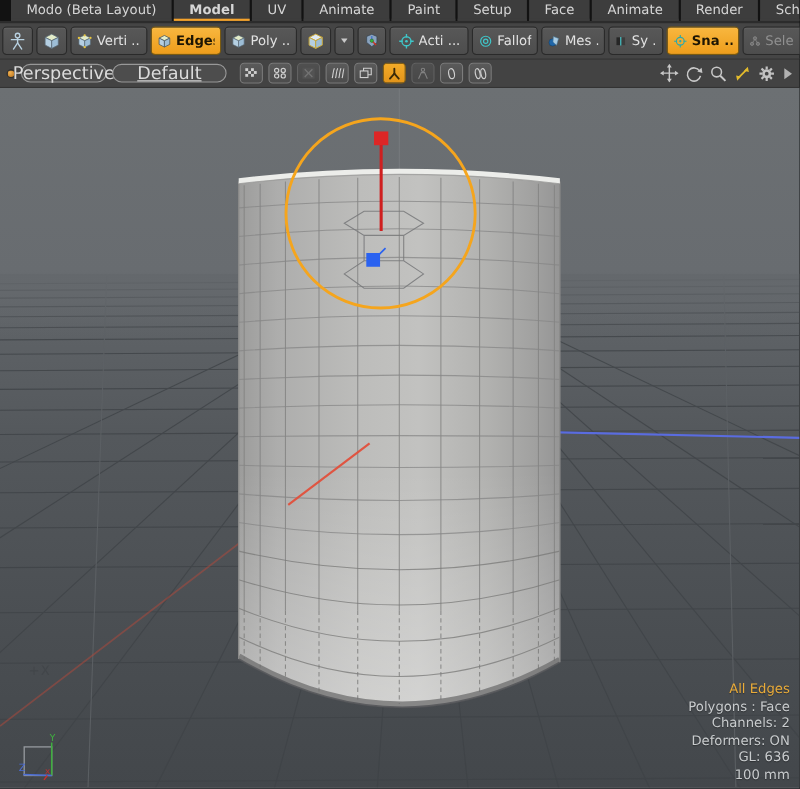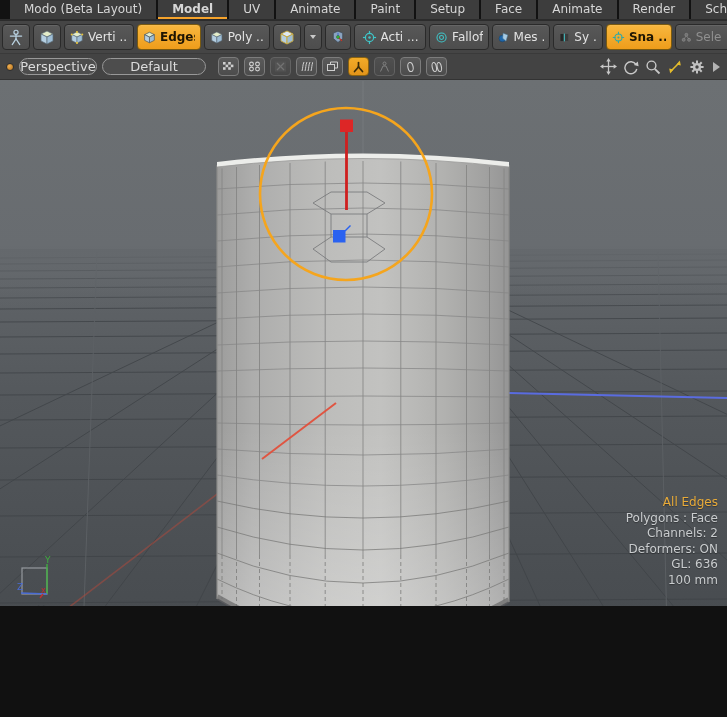--- a/index.html
+++ b/index.html
@@ -1,18 +1,18 @@
 <!DOCTYPE html>
 <html><head>
 <meta charset="utf-8">
 <style>
   * { margin:0; padding:0; box-sizing:border-box; }
   html,body { width:727px; height:717px; overflow:hidden; background:#111;
     font-family:"DejaVu Sans","Liberation Sans",sans-serif; }
-  .app { width:727px; height:606px; display:flex; flex-direction:column; position:relative; }
+  .app { width:727px; height:717px; display:flex; flex-direction:column; position:relative; }
 
   
   .tabbar { height:21px; background:#121212; display:flex; align-items:stretch;
     padding-left:10px; gap:2px; overflow:hidden; border-bottom:2px solid #2c2c2c; flex:none; }
   .tab { background:#3d3d3d; color:#d6d6d6; font-size:12px; padding:2px 14px 2px 14px;
     white-space:nowrap; display:flex; align-items:center; border-bottom:2px solid #3d3d3d; }
   .tab.active { border-bottom:2px solid #f5a32c;font-weight:bold; }
 
   
   .modebar { height:33px; background:#454545; display:flex; align-items:center;
@@ -24,33 +24,33 @@
   .mbtn.active { background:linear-gradient(#f8b73f,#ee9d1b); color:#1d1503; border-color:#7a5a10;font-weight:bold; }
   .mbtn.disabled { color:#909090; }
   .mbtn .lbl { overflow:hidden; }
   .arrowbtn { width:18px; }
 
   
   .viewbar { height:26px; background:#434343; display:flex; align-items:center;
     padding:0 6px; gap:5px; flex:none; position:relative; border-bottom:1px solid #333; }
   .vdot { width:8px; height:8px; border-radius:50%; background:radial-gradient(circle at 35% 35%, #f0b050, #b5701c); border:1px solid #2e2e2e; flex:none; }
   .pill { height:17px; border:1px solid #989898; border-radius:9px; background:#4d4d4d;
-    color:#dcdcdc; font-size:13px; display:flex; align-items:center; justify-content:center;
+    color:#dcdcdc; font-size:16px; display:flex; align-items:center; justify-content:center;
     padding:0 10px; white-space:nowrap; }
-  .pill.wide { width:104px; }
+  .pill.wide { width:104px;text-decoration:underline; }
   .ibtn { width:21px; height:19px; border:1px solid #7c7c7c; border-radius:4px;
     background:linear-gradient(#5a5a5a,#4c4c4c); display:flex; align-items:center; justify-content:center; flex:none; }
   .ibtn.active { background:linear-gradient(#f3ab28,#e2941a); border-color:#8a6312; }
   .ibtn.dim { opacity:.55; }
   .navicons { position:absolute; right:6px; top:0; height:100%; display:flex; align-items:center; gap:6px; }
 
   
   .viewport { position:relative; flex:1; background:#55595d; overflow:hidden; }
   .viewport svg.scene { position:absolute; left:0; top:0; }
-  .hud-info { position:absolute; right:9px; bottom:18px; text-align:right; font-size:12px;
+  .hud-info { position:absolute; right:9px; bottom:5px; text-align:right; font-size:12px;
     line-height:15.5px; color:#c9ccce; text-shadow:0 1px 1px rgba(0,0,0,.35); }
   .hud-info .hl { color:#e9ab39; }
   .axis-hint { position:absolute; left:26px; top:523px; font-size:12px; color:#42464a; letter-spacing:1px; }
   .gizmo { position:absolute; left:12px; bottom:4px; }
 </style>
 </head>
 <body>
 
 <div class="app">
 

